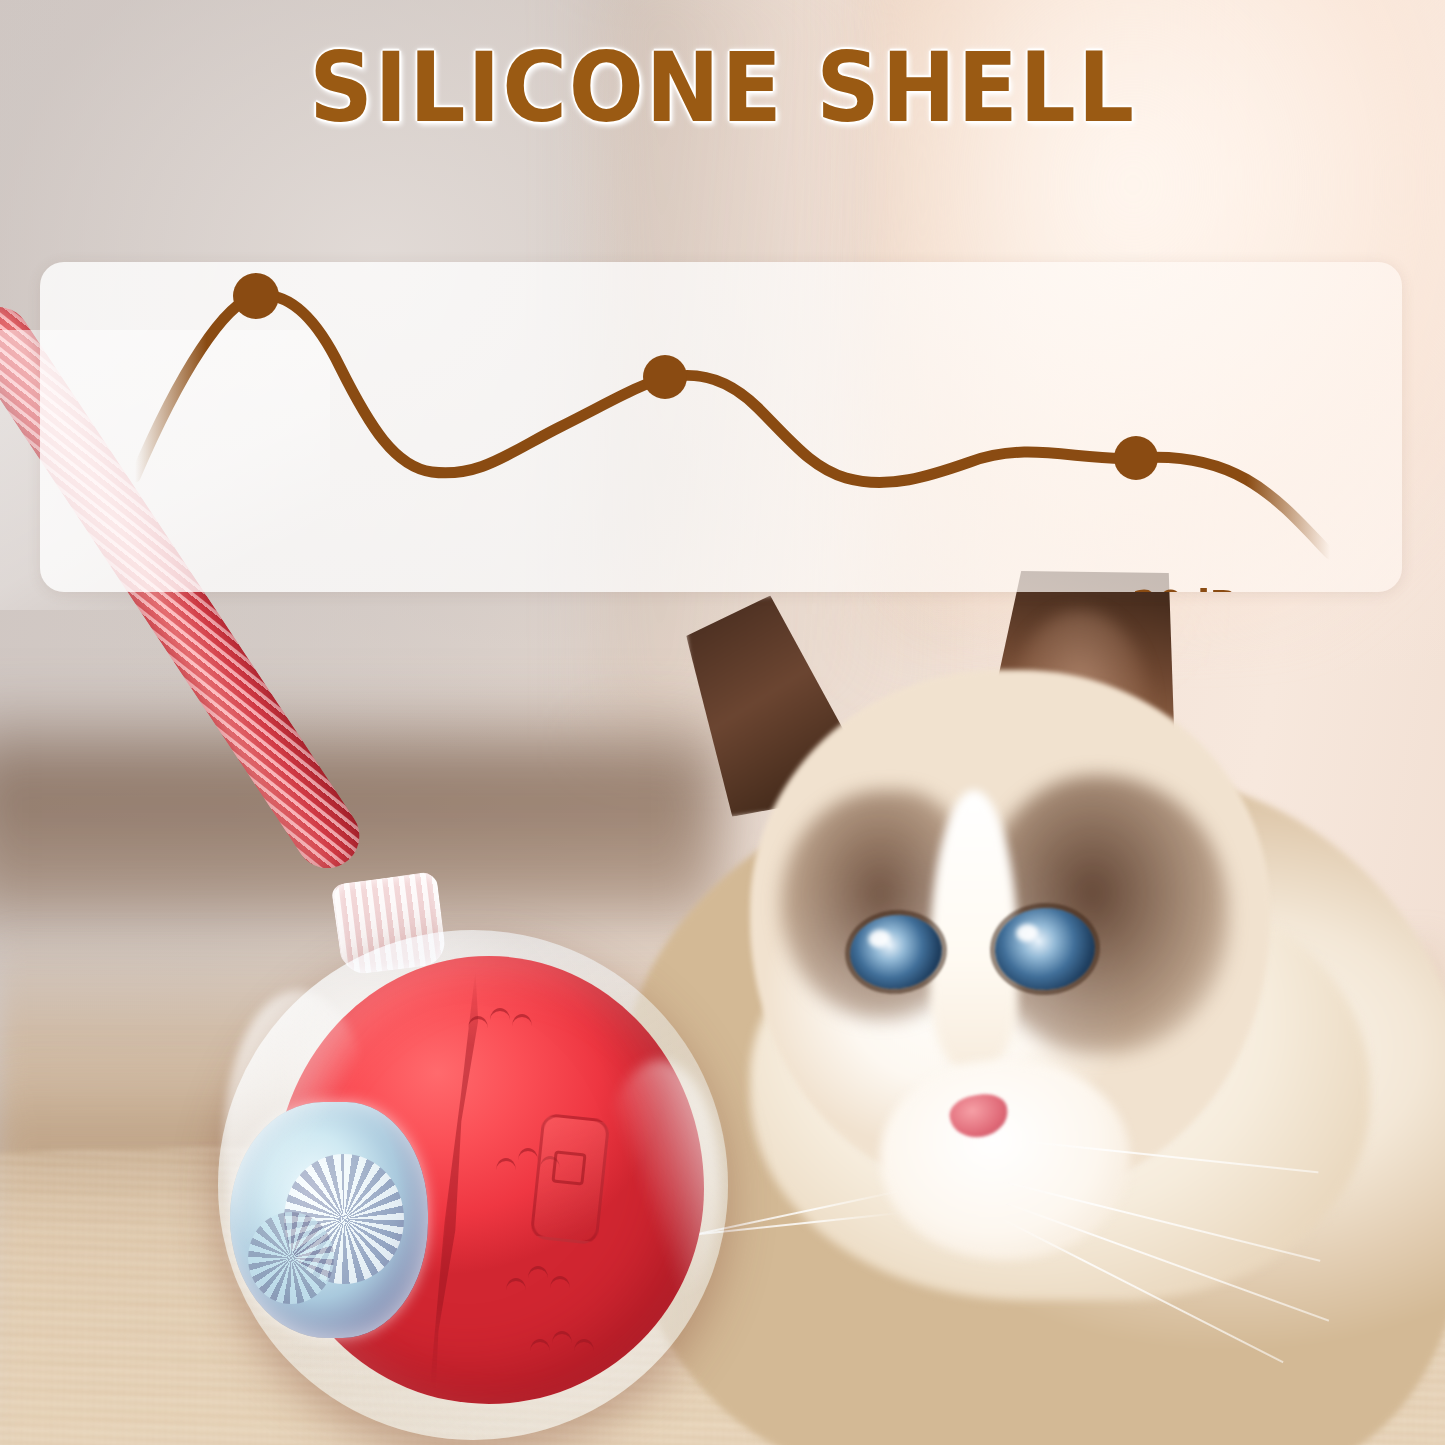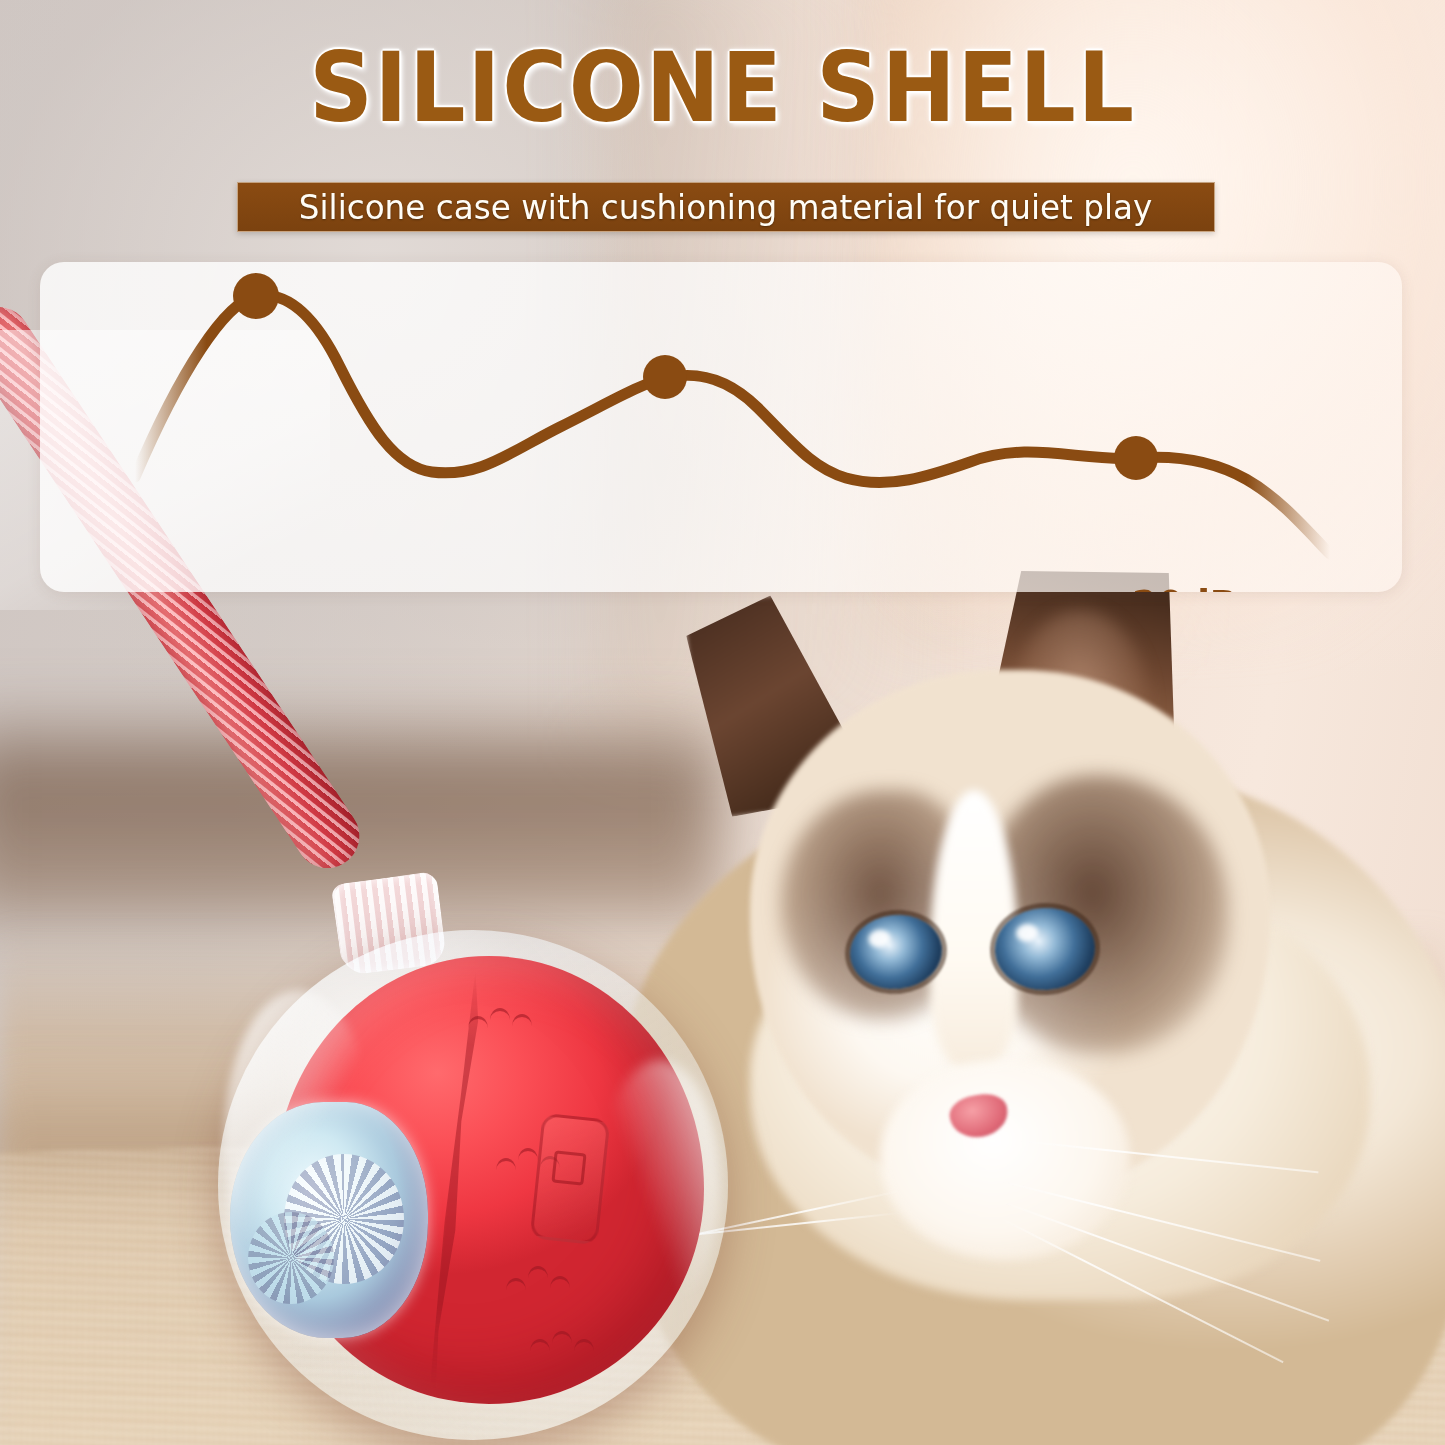--- a/index.html
+++ b/index.html
@@ -442,17 +442,14 @@
     </svg>
 
     <div class="lbl" id="lbl-night">
       <span class="db">20dB</span>
 
     </div>
   </div>
 
   <div class="title">SILICONE SHELL</div>
 
-  <div class="subtitle-bar">
-    <span>Silicone case with cushioning material for quiet play</span>
-  </div>
 
 </div>
 
 </body></html>

